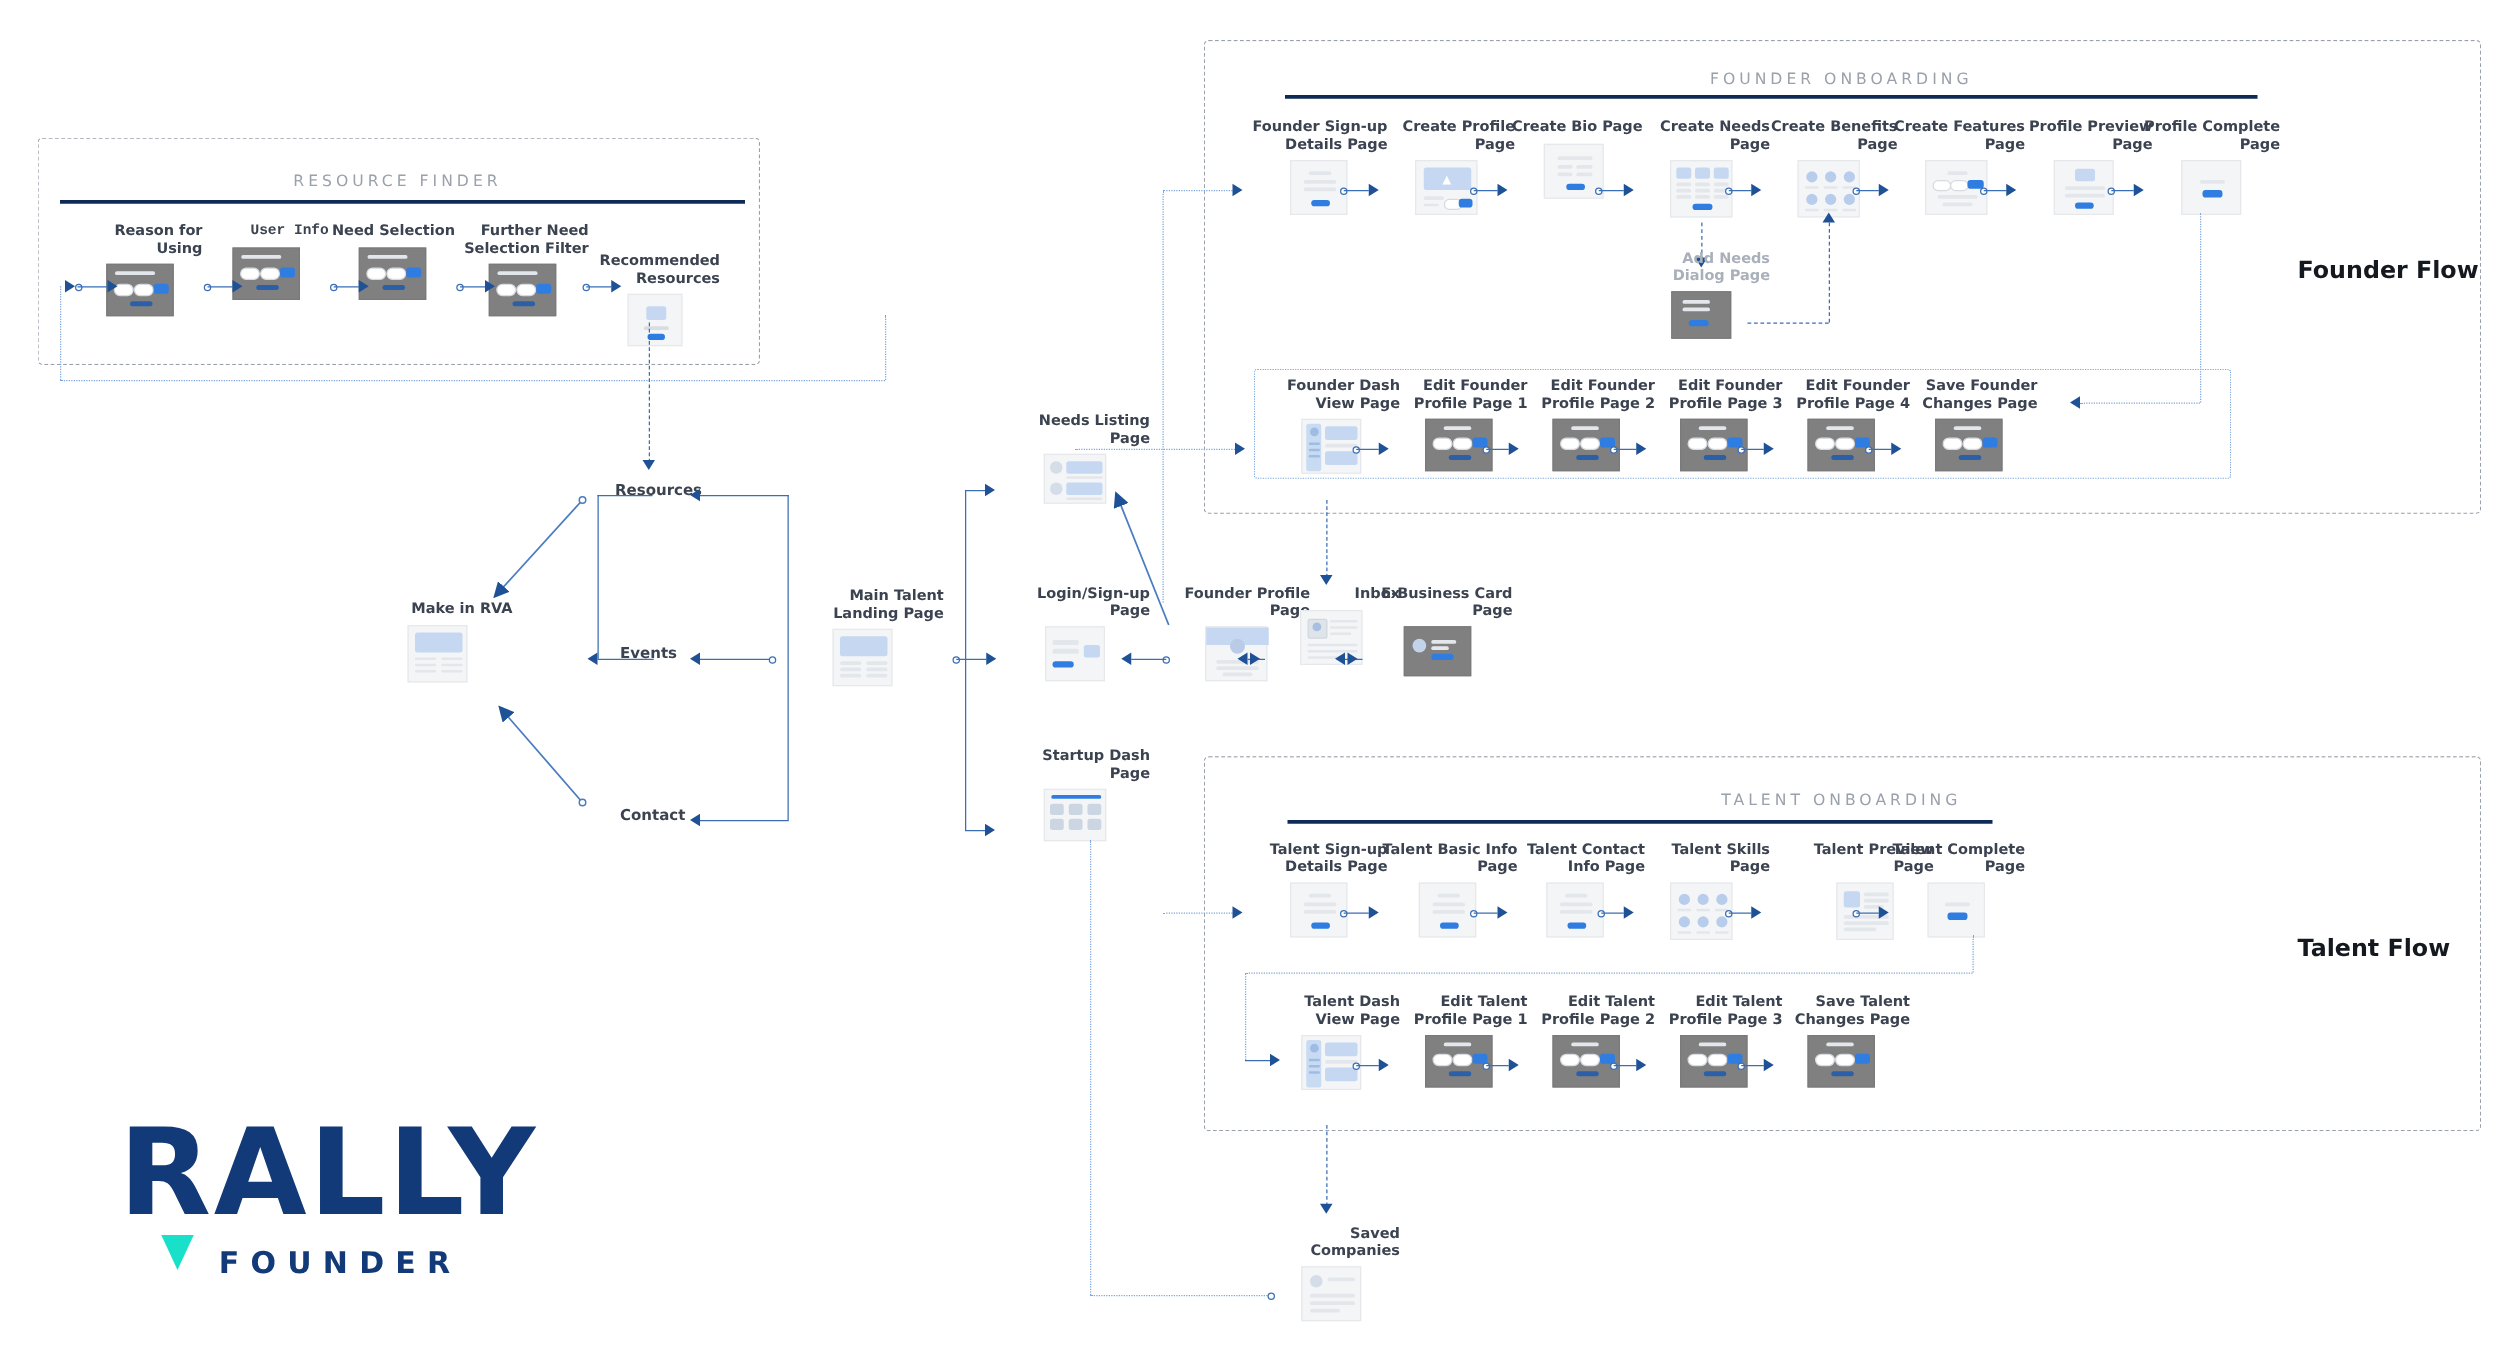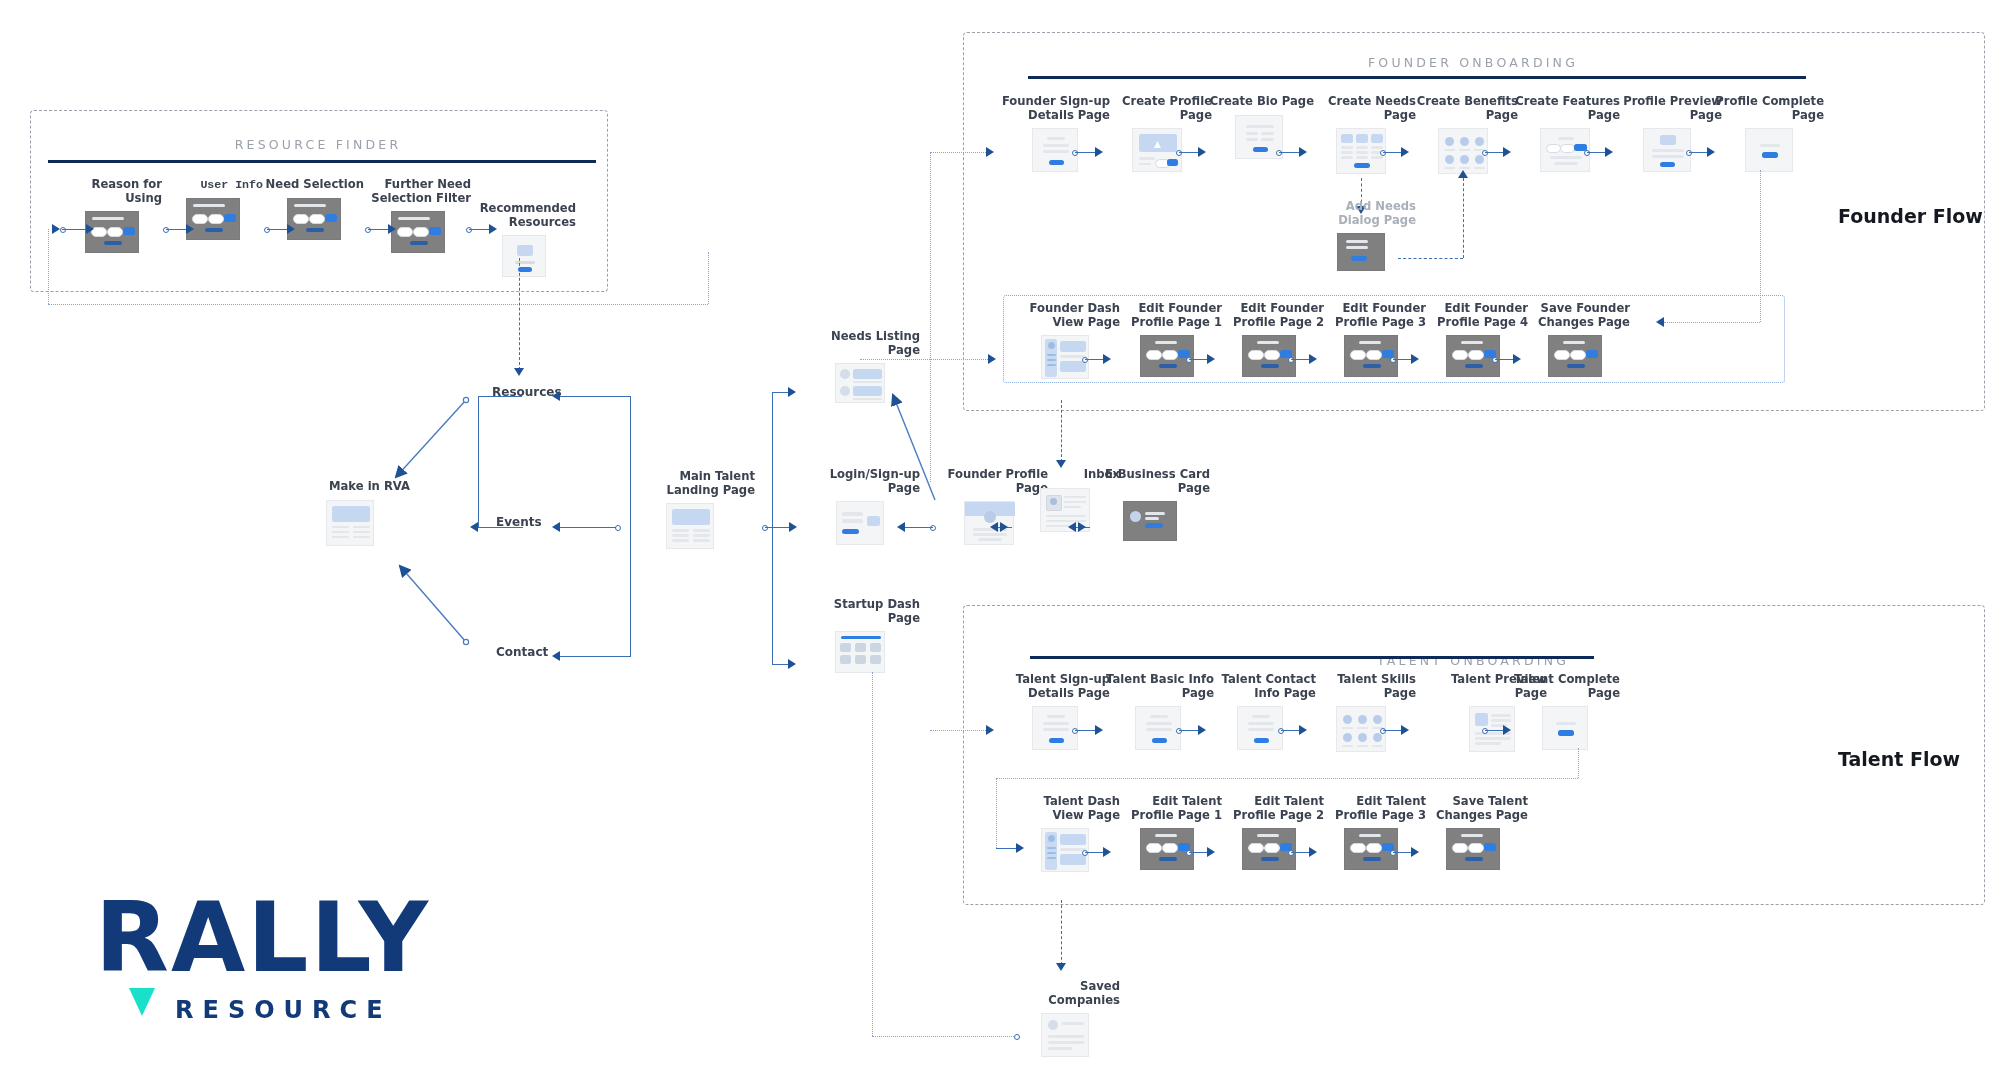--- a/index.html
+++ b/index.html
@@ -459,21 +459,21 @@
   <div class="dsh v" style="left:1760px;top:170px;height:152px;"></div>
   <div class="dsh h" style="left:1664px;top:322px;width:96px;"></div>
   <div class="arw l" style="left:1656px;top:317px;"></div>
 
   <div class="dsh2 v" style="left:1061px;top:400px;height:62px;"></div>
   <div class="arw d" style="left:1056px;top:460px;"></div>
 
   <div class="flow-title" style="left:1838px;top:205px;">Founder Flow</div>
 
   <div class="group-frame" style="left:963px;top:605px;width:1020px;height:298px;"></div>
-  <div class="group-title" style="left:963px;top:632px;width:1020px;margin-top:21px;">TALENT ONBOARDING</div>
+  <div class="group-title" style="left:963px;top:632px;width:1020px;">TALENT ONBOARDING</div>
   <div class="group-rule" style="left:1030px;top:656px;width:564px;"></div>
 
   <div class="node" style="left:1000px;top:673px;width:110px;">
     <div class="cap">Talent Sign-up
 Details Page</div>
     <div class="thumb light" style="width:46px;height:44px;">
       <div class="bar lt" style="left:14px;top:8px;width:18px;height:3px;"></div>
       <div class="bar lt" style="left:10px;top:15px;width:26px;height:3px;"></div>
       <div class="bar lt" style="left:10px;top:21px;width:26px;height:3px;"></div>
       <div class="bar blue" style="left:16px;top:31px;width:15px;height:5px;"></div>
@@ -819,17 +819,17 @@
 
   <div class="dsh2 v" style="left:1061px;top:900px;height:65px;"></div>
   <div class="arw d" style="left:1056px;top:963px;"></div>
 
   <div class="logo" style="left:95px;top:890px;">
     <div class="word">RALLY</div>
     <div style="position:relative;height:40px;">
       <svg width="330" height="40" viewBox="0 0 330 40">
         <path d="M34 2 L60 2 L47 30 Z" fill="#19e0c8"></path>
       </svg>
-      <div class="sub" style="position:absolute;left:80px;top:4px;width:250px;text-align:left;">RESOURCE</div>
+      <div class="sub" style="position:absolute;left:80px;top:4px;width:250px;text-align:left;">FOUNDER</div>
     </div>
   </div>
 
 </div>
 
 </body></html>

